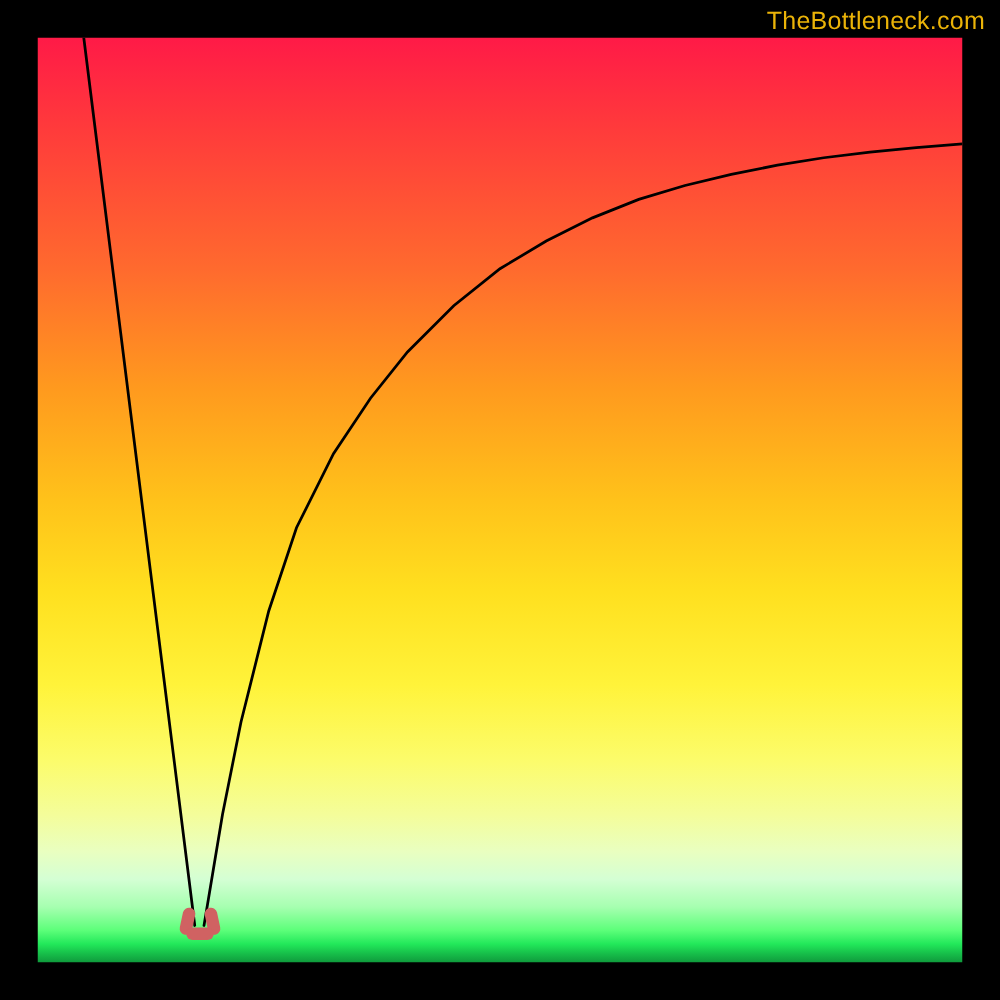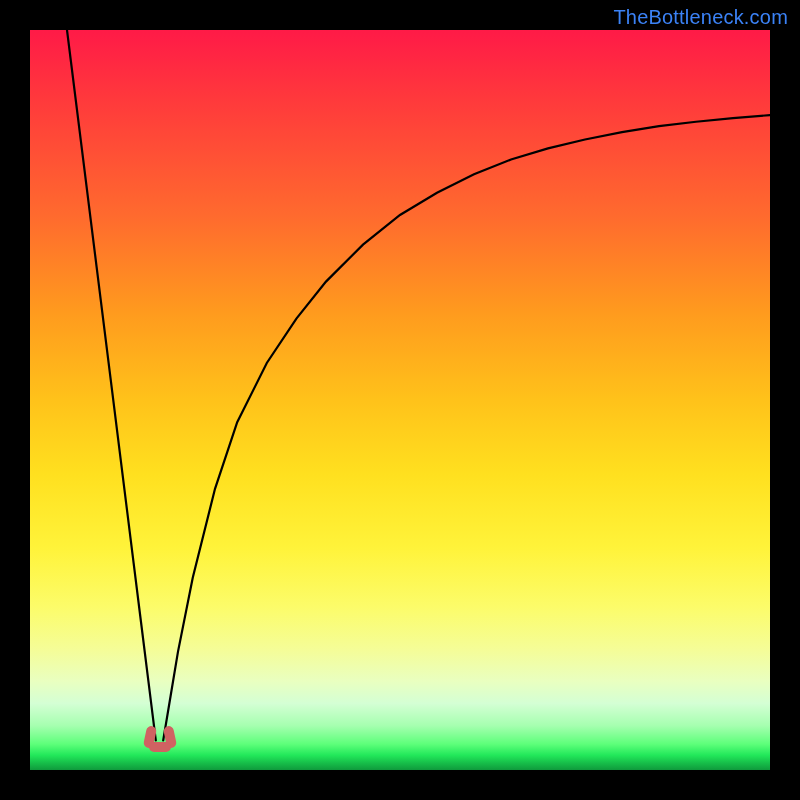--- a/index.html
+++ b/index.html
@@ -89,21 +89,21 @@
     height: 10px;
     background: #d06262;
     border-radius: 5px;
   }
   .watermark {
     position: absolute;
     top: 6px;
     right: 12px;
     font-family: Arial, Helvetica, sans-serif;
     font-size: 20px;
-    color: #3b82f6;
+    color: #eab308;
     letter-spacing: 0.2px;
     user-select: none;
   }
 </style>
 </head>
 <body>
 
 <div class="frame">
 
   <div class="plot-area">

